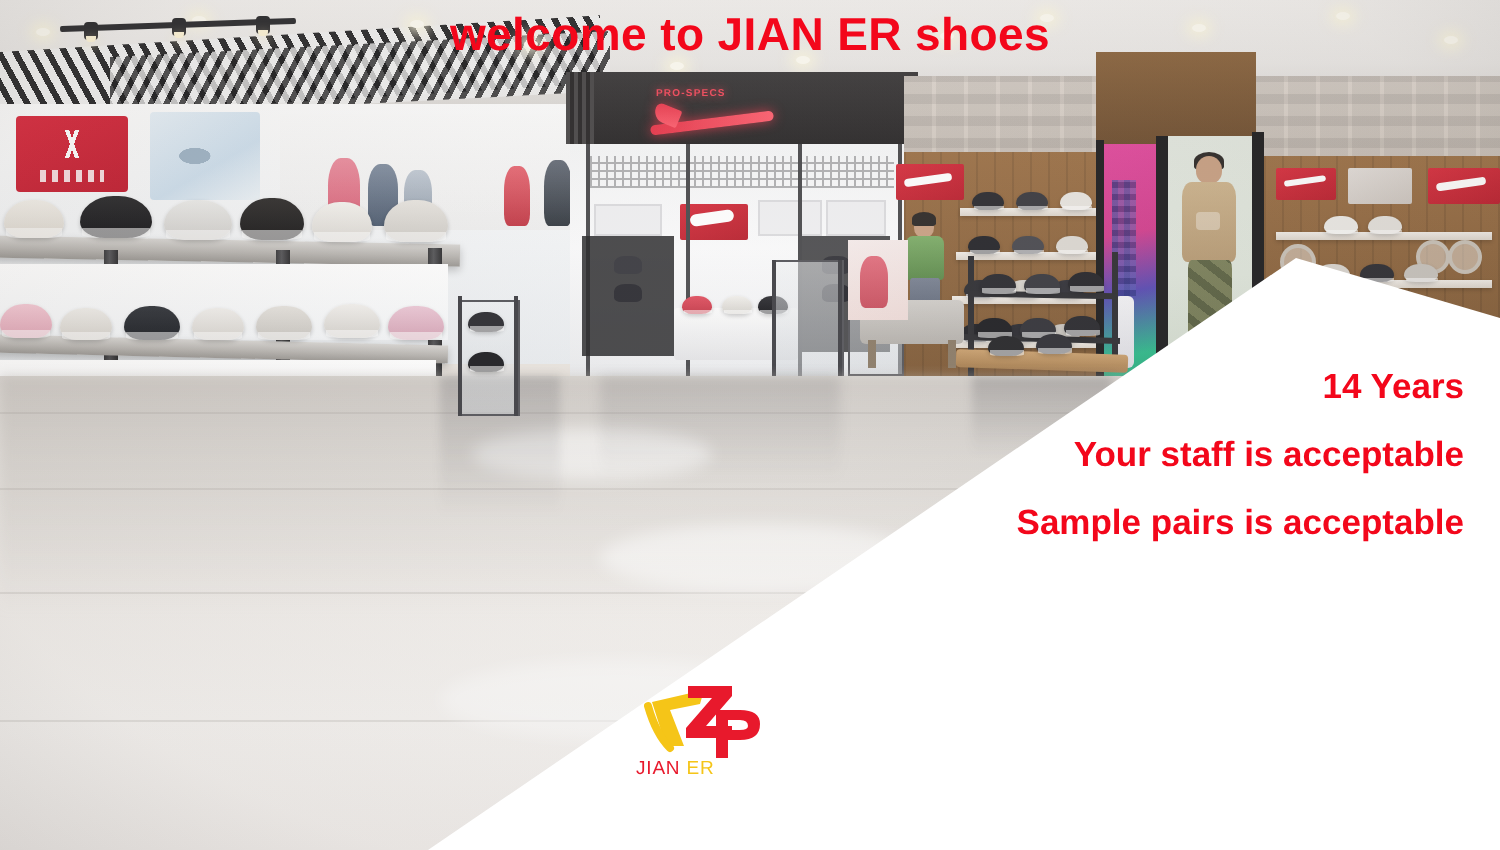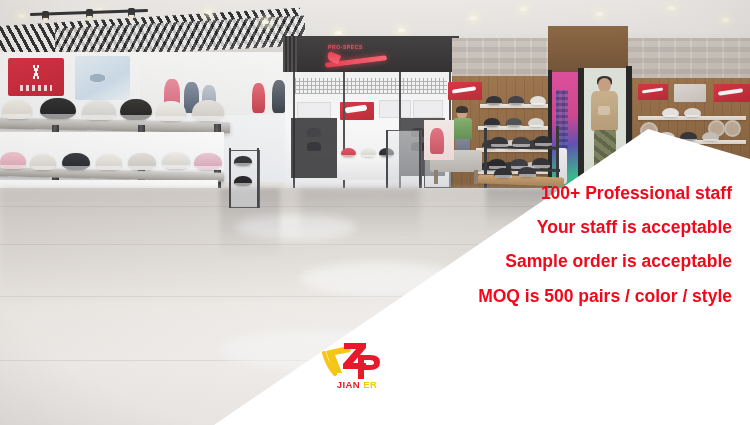--- a/index.html
+++ b/index.html
@@ -197,22 +197,22 @@
     text-align:right;
   }
   .ln{
     font-size:17.5px;font-weight:700;color:#f3071b;
     line-height:34.2px;white-space:nowrap;
   }
 
   
   .logo{position:absolute;left:318px;top:337px;width:78px;height:60px;}
   .logomark{position:absolute;left:4px;top:0;width:62px;height:44px;}
-  .logotext{position:absolute;left:0;top:42px;width:78px;text-align:center;
-    font-size:9.5px;font-weight:700;letter-spacing:.4px;line-height:11px;}
+  .logotext{position:absolute;left:0;top:42px;width:78px;text-align:left;
+    font-size:9.5px;font-weight:400;letter-spacing:.4px;line-height:11px;}
   .lt-jian{color:#e8192c;}
   .lt-er{color:#f5c518;}
 </style>
 </head>
 <body>
 
 <div id="banner">
 
   <div class="photo">
 
@@ -465,26 +465,26 @@
     <div class="cabpost" style="left:229px;top:148px;height:60px;"></div>
     <div class="cabpost" style="left:257px;top:148px;height:60px;"></div>
     <div class="shoe" style="left:234px;top:156px;width:18px;height:10px;background:#2b2b30;"></div>
     <div class="shoe" style="left:234px;top:176px;width:18px;height:10px;background:#1d1d21;"></div>
 
     <div style="position:absolute;inset:0;background:radial-gradient(ellipse at 50% 45%,rgba(255,255,255,.06) 0%,rgba(120,110,100,.10) 78%,rgba(90,82,74,.18) 100%);"></div>
   </div>
 
   <div class="wedge"></div>
 
+  <div class="title">welcome to JIAN ER shoes</div>
 
   <div class="lines">
-    <div class="ln">100+ Professional staff</div>
+    <div class="ln">14 Years</div>
     <div class="ln">Your staff is acceptable</div>
-    <div class="ln">Sample order is acceptable</div>
-    <div class="ln">MOQ is 500 pairs / color / style</div>
+    <div class="ln">Sample pairs is acceptable</div>
   </div>
 
   <div class="logo">
     <svg class="logomark" viewBox="0 0 62 44">
 
       <path d="M4 14 L30 8 L28 15 L13 18 L20 36 L11 36 Z" fill="#f5c518"></path>
       <path d="M2 16 Q6 30 13 37" stroke="#f5c518" stroke-width="4" fill="none" stroke-linecap="round"></path>
 
       <path d="M22 6 L44 6 L44 11 L31 26 L44 26 L44 32 L21 32 L21 27 L34 12 L22 12 Z" fill="#e8192c"></path>
 

